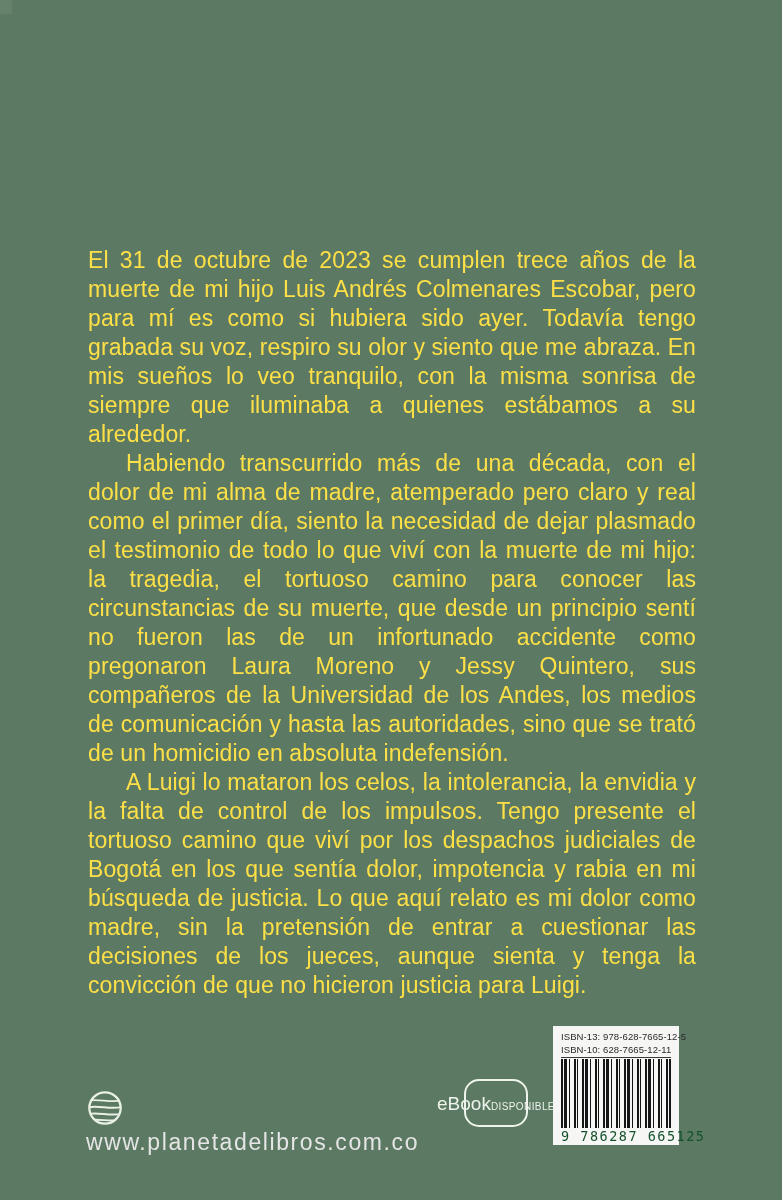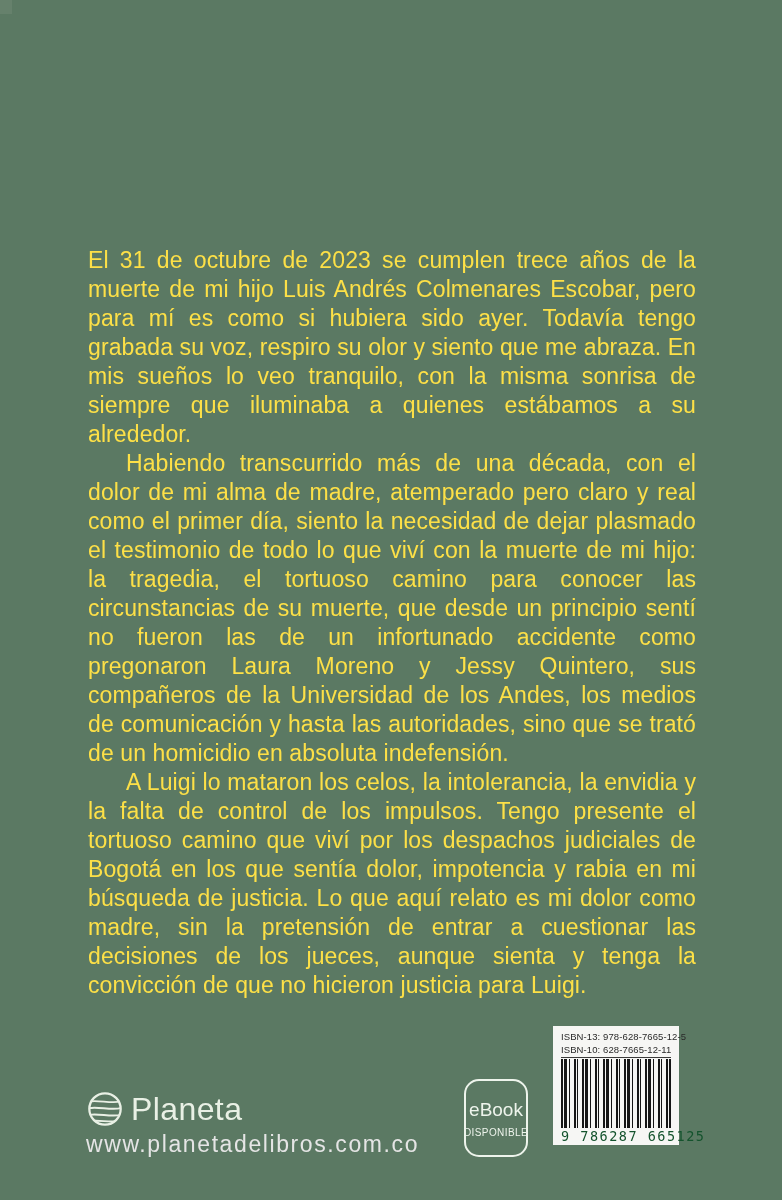--- a/index.html
+++ b/index.html
@@ -45,25 +45,25 @@
     margin-top: 2px;
     font-size: 23px;
     letter-spacing: 1.6px;
     color: #e5e5e5;
   }
 
   
   .ebook-badge {
     position: absolute;
     left: 464px; top: 1079px;
-    width: 64px; height: 78px;
+    width: 64px; height: 48px;
     border: 2.5px solid #eef4ec;
     border-radius: 15px;
     color: #eef4ec;
-    display: flex; flex-direction: column;
+    display: flex; flex-direction: row;
     align-items: center; justify-content: center;
   }
   .ebook-title { font-size: 19px; line-height: 21px; }
   .ebook-subtitle { font-size: 10px; letter-spacing: 0.4px; margin-top: 7px; }
 
   
   .barcode-block {
     position: absolute;
     left: 553px; top: 1026px;
     width: 126px; height: 119px;
@@ -125,21 +125,20 @@
         </defs>
         <circle cx="20" cy="20" r="16.5" fill="none" stroke="#e9f0e5" stroke-width="2.4"></circle>
         <g clip-path="url(#globeClip)" fill="none" stroke="#e9f0e5" stroke-width="2">
           <path d="M2 12.5 C 10 9.5, 30 15.5, 38 11.5"></path>
           <path d="M2 19.5 C 10 16.5, 30 22.5, 38 18.5"></path>
           <path d="M2 26.5 C 10 23.5, 30 29.5, 38 25.5"></path>
           <path d="M4 33 C 11 30.5, 29 35.5, 36 32"></path>
         </g>
       </svg>
     </span>
-    <span class="publisher-name">Planeta</span>
   </div>
   <div class="publisher-website">www.planetadelibros.com.co</div>
 </div>
 
 <div class="ebook-badge">
   <div class="ebook-title">eBook</div>
   <div class="ebook-subtitle">DISPONIBLE</div>
 </div>
 
 <div class="barcode-block">

